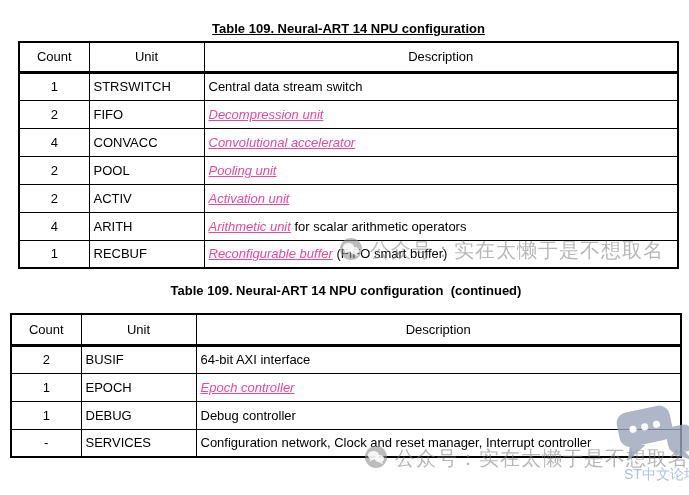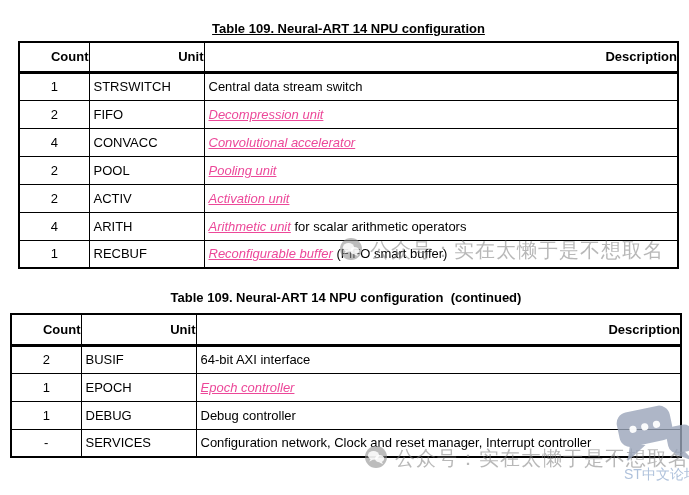--- a/index.html
+++ b/index.html
@@ -19,21 +19,21 @@
     border-collapse:collapse;
     table-layout:fixed;
     background:#fff;
   }
   table.doc-table, table.doc-table th, table.doc-table td{
     border:1px solid #000;
   }
   table.doc-table{border-width:2px;}
   table.doc-table th{
     border-bottom:3px solid #000;
-    font-size:13px;font-weight:bold;text-align:right;
+    font-size:13px;font-weight:normal;text-align:center;
     padding:0;
   }
   table.doc-table td{
     font-size:13px;padding:0 4px;vertical-align:middle;
     background:transparent;
   }
   td.c-count{text-align:center;}
   td.c-unit{text-align:left;padding-left:8px;}
   td.c-desc{text-align:left;padding-left:7px;}
   .link{color:#ec4899;font-style:italic;text-decoration:underline;}
@@ -106,21 +106,21 @@
         <td class="c-desc"><span class="link">Arithmetic unit</span><span> for scalar arithmetic operators</span></td>
       </tr>
       <tr style="height: 28px;">
         <td class="c-count">1</td>
         <td class="c-unit">RECBUF</td>
         <td class="c-desc"><span class="link">Reconfigurable buffer</span><span> (FIFO smart buffer)</span></td>
       </tr>
     </tbody>
 </table>
 
-<div class="tbl-title" style="left:10px;top:290px;width:672px;">Table 109. Neural-ART 14 NPU configuration  (continued)</div>
+<div class="tbl-title" style="left:10px;top:283px;width:672px;">Table 109. Neural-ART 14 NPU configuration  (continued)</div>
 
 <table class="doc-table" style="left:10px;top:313px;width:672px;">
   <colgroup>
     <col style="width:70px">
       <col style="width:115px">
       <col>
   </colgroup>
   <thead>
     <tr style="height:31px">
       <th>Count</th>

